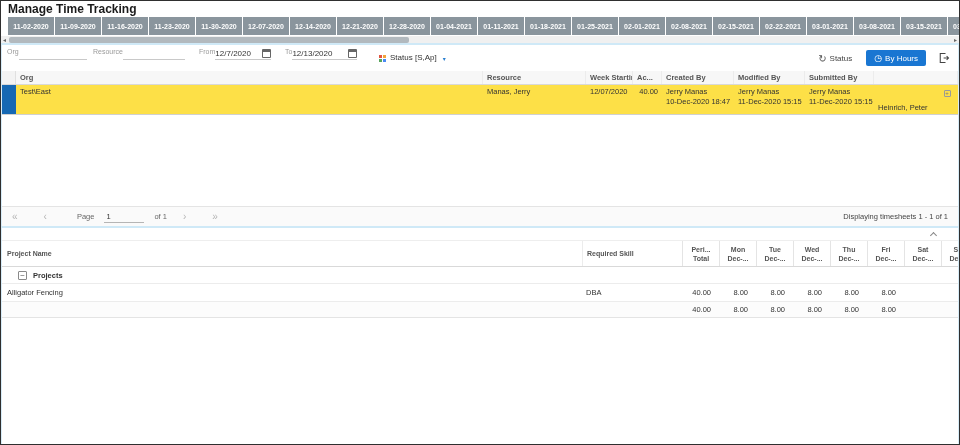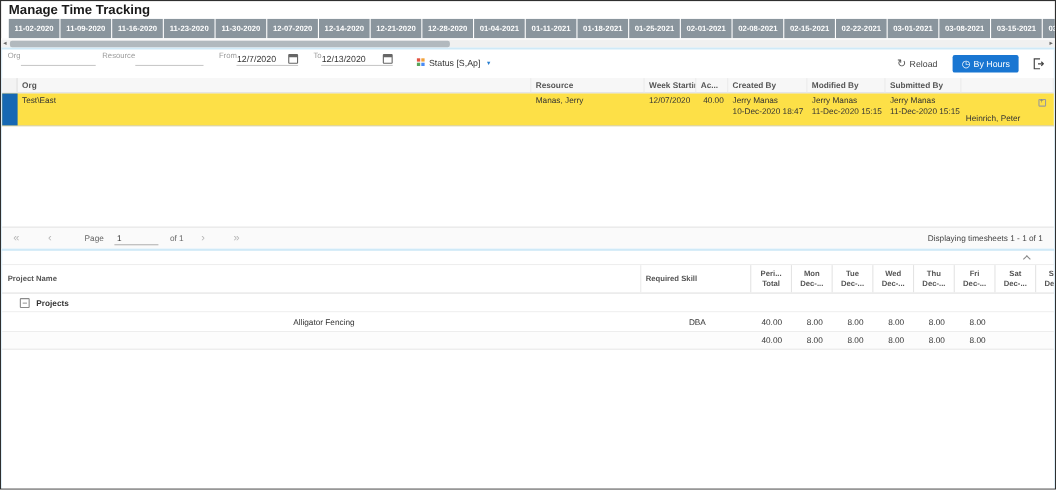--- a/index.html
+++ b/index.html
@@ -32,21 +32,21 @@
   .filters { height:26px; flex:none; display:flex; align-items:flex-start; padding:2px 8px 0 5px; }
   .field { display:flex; flex-direction:row; }
   .field .lbl { font-size:7px; color:#9a9a9a; line-height:9px; }
   .fval { display:flex; align-items:center; border-bottom:1px solid #c9c9c9; height:13px; }
   .fval input { border:0; outline:0; width:100%; font-size:8px; font-family:"Liberation Sans",sans-serif; color:#333; background:transparent; }
   .f-org { width:80px; }
   .f-res { width:92px; margin-left:6px; }
   .f-from { width:72px; margin-left:14px; }
   .f-to { width:72px; margin-left:14px; }
   .cal { flex:none; width:9px; height:9px; border:1px solid #666; border-top:3px solid #666; border-radius:1px; cursor:pointer; }
-  .statusbox { display:flex; align-items:flex-start; margin-left:22px; margin-top:6px; cursor:pointer; }
+  .statusbox { display:flex; align-items:flex-end; margin-left:22px; margin-top:6px; cursor:pointer; }
   .status-ico { width:7px; height:7px; margin-right:4px; position:relative; }
   .status-ico i { position:absolute; width:3px; height:3px; }
   .status-ico .a { left:0; top:0; background:#e25241; }
   .status-ico .b { right:0; top:0; background:#f2a33a; }
   .status-ico .c { left:0; bottom:0; background:#58a55c; }
   .status-ico .d { right:0; bottom:0; background:#4a8af4; }
   .statusbox .s { font-size:8px; color:#333; }
   .statusbox .car { font-size:6px; color:#2a7fd0; margin-left:6px; }
   .rightbar { margin-left:auto; display:flex; align-items:center; margin-top:3px; }
   .reload { display:flex; align-items:center; background:none; border:0; cursor:pointer; color:#444;
@@ -95,21 +95,21 @@
   .collapse-strip { height:12px; flex:none; display:flex; justify-content:flex-end; align-items:center; padding-right:22px; }
   .chev { width:5px; height:5px; border-left:1px solid #888; border-top:1px solid #888;
           transform:rotate(45deg); margin-top:3px; cursor:pointer; }
   .dhead { height:27px; flex:none; display:flex; border-top:1px solid #eee; border-bottom:1px solid #d9d9d9; overflow:hidden; }
   .dhead .hc2 { font-size:7px; color:#555; font-weight:600; display:flex; align-items:center; white-space:nowrap; overflow:hidden; cursor:pointer; }
   .pcol { flex:none; width:580px; padding-left:5px; }
   .scol { flex:none; width:100px; padding-left:4px; border-left:1px solid #ececec; }
   .ncol { flex:none; width:37px; border-left:1px solid #e4e4e4; flex-direction:column; justify-content:center; align-items:center; }
   .ncol span { display:block; line-height:9px; text-align:center; }
   .drow { flex:none; display:flex; align-items:center; overflow:hidden; border-bottom:1px solid #ececec; background:#fff; }
-  .drow .cell { font-size:7.5px; color:#333; white-space:nowrap; overflow:hidden;text-align:center; }
+  .drow .cell { font-size:7.5px; color:#333; white-space:nowrap; overflow:hidden; }
   .drow .pcell { flex:none; width:580px; padding-left:5px; }
   .drow .scell { flex:none; width:100px; padding-left:4px; }
   .drow .ncell { flex:none; width:37px; text-align:right; padding-right:8px; }
   .grouprow { height:17px; }
   .grouprow .gi { width:9px; height:9px; border:1px solid #8a8a8a; border-radius:1px; margin:0 6px 0 16px;
                   font-size:8px; line-height:7px; text-align:center; color:#555; flex:none; cursor:pointer; }
   .grouprow .gl { font-size:7.5px; font-weight:600; color:#333; }
   .projrow { height:18px; cursor:pointer; }
   .totrow { height:16px; background:#fcfcfc; border-bottom:1px solid #e4e4e4; }
   .filler { flex:1 1 auto; background:#fff; }
@@ -188,21 +188,21 @@
             <i class="b"></i>
             <i class="c"></i>
             <i class="d"></i>
           </span>
         <span class="s">Status [S,Ap]</span>
         <span class="car">▾</span>
       </div>
       <div class="rightbar">
         <button class="reload">
           <span class="ric">↻</span>
-          <span>Reload</span>
+          <span>Status</span>
         </button>
         <button class="byhours">
           <span class="cic">◷</span>
           <span>By Hours</span>
         </button>
         <span class="exp">
           <svg width="12" height="12" viewBox="0 0 16 16">
               <path d="M10 2 H3 V14 H10" fill="none" stroke="#444" stroke-width="1.4"></path>
               <path d="M7.5 8 H14 M11.5 5.5 L14 8 L11.5 10.5" stroke="#444" stroke-width="1.4" fill="none"></path>
             </svg>

